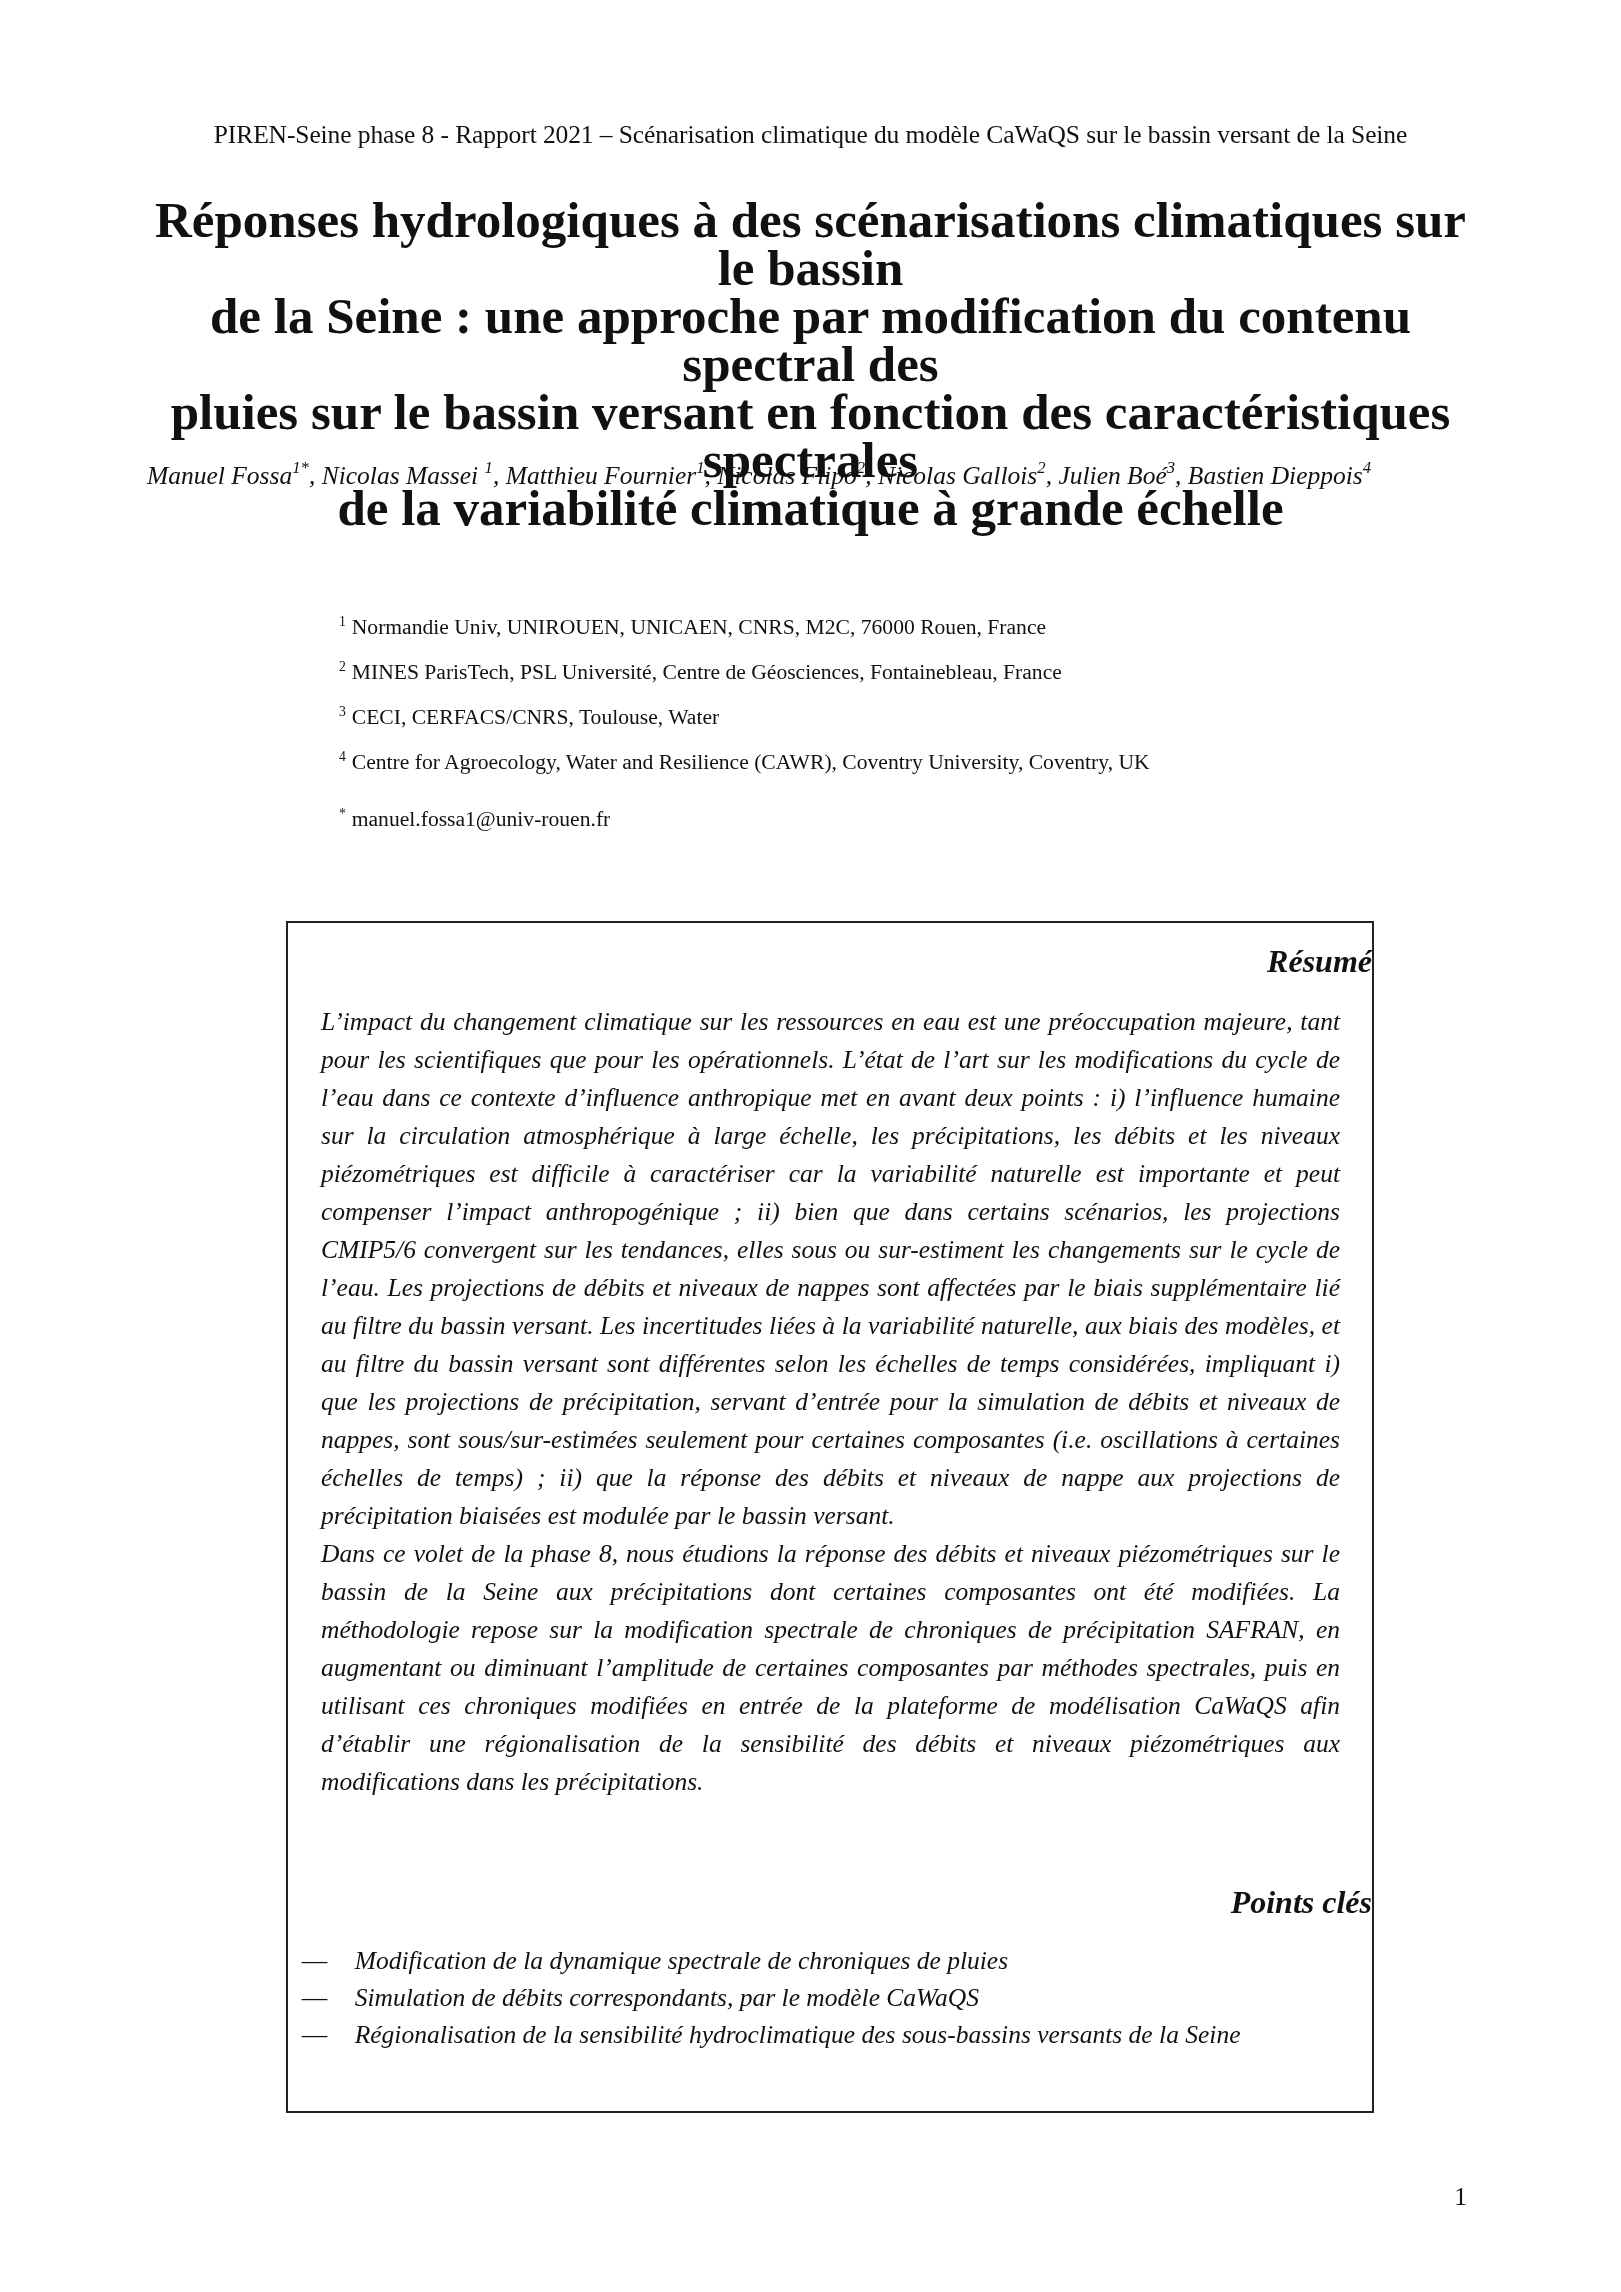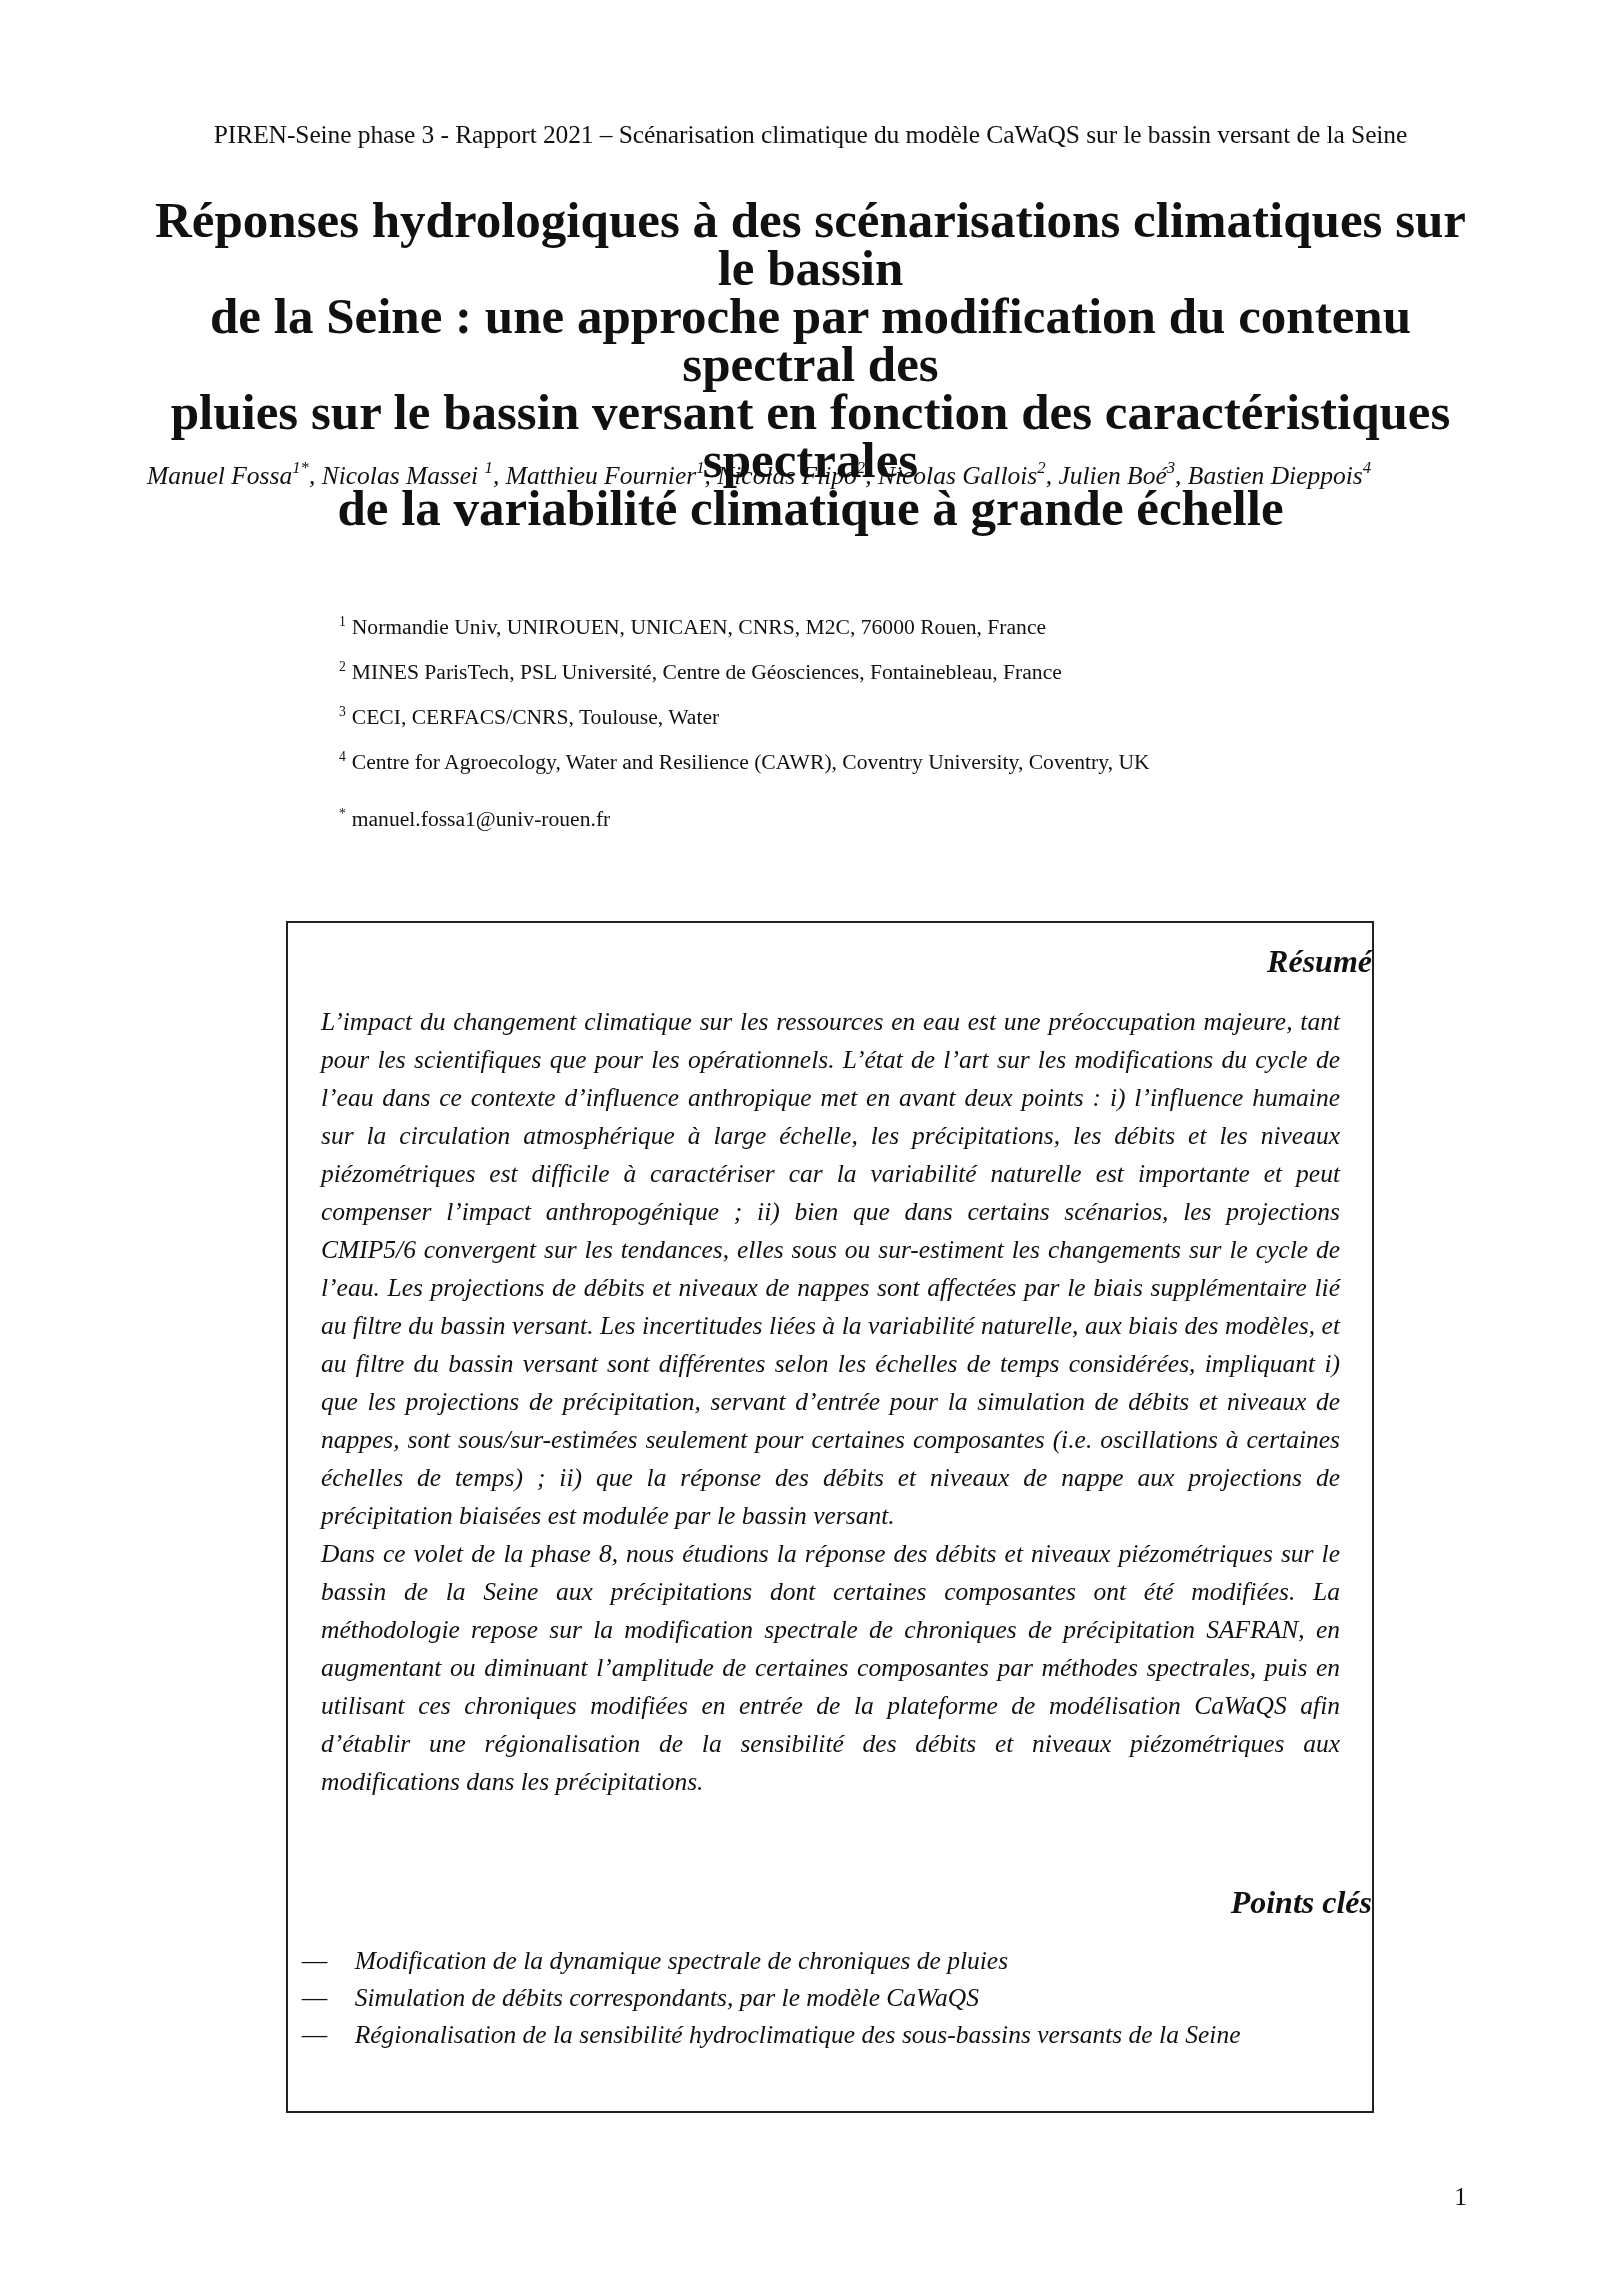--- a/index.html
+++ b/index.html
@@ -45,21 +45,21 @@
   }
   .keypoints li { position: relative; padding-left: 53px; }
   .keypoints .dash { position: absolute; left: 0; top: 0; font-style: normal; }
   .page-number {
     position: absolute; top: 2182px; left: 1431px; width: 59px; text-align: center; font-size: 25.5px;
   }
 </style>
 </head>
 <body>
 
-<div class="running-head">PIREN-Seine phase 3 - Rapport 2021 – Scénarisation climatique du modèle CaWaQS sur le bassin versant de la Seine</div>
+<div class="running-head">PIREN-Seine phase 8 - Rapport 2021 – Scénarisation climatique du modèle CaWaQS sur le bassin versant de la Seine</div>
 
 <h1 class="title">
   <span>Réponses hydrologiques à des scénarisations climatiques sur le bassin</span><br>
   <span>de la Seine : une approche par modification du contenu spectral des</span><br>
   <span>pluies sur le bassin versant en fonction des caractéristiques spectrales</span><br>
   <span>de la variabilité climatique à grande échelle</span>
 </h1>
 
 <div class="authors">
   <span><span>Manuel Fossa</span><sup>1*</sup><span>, </span></span>

